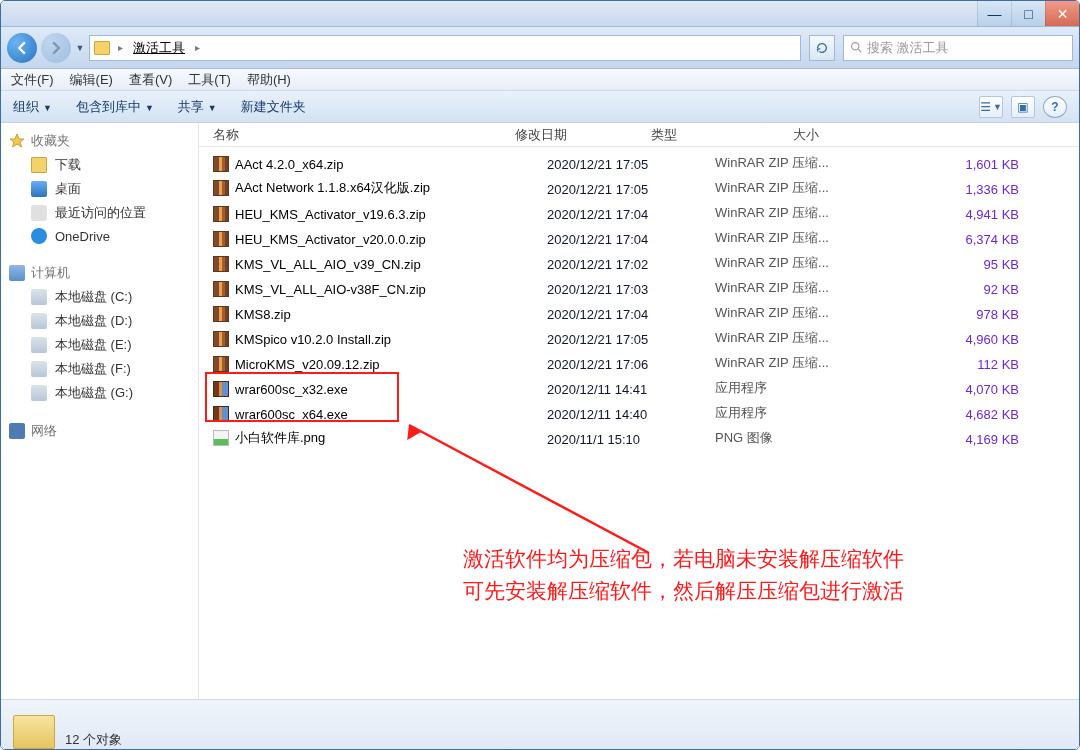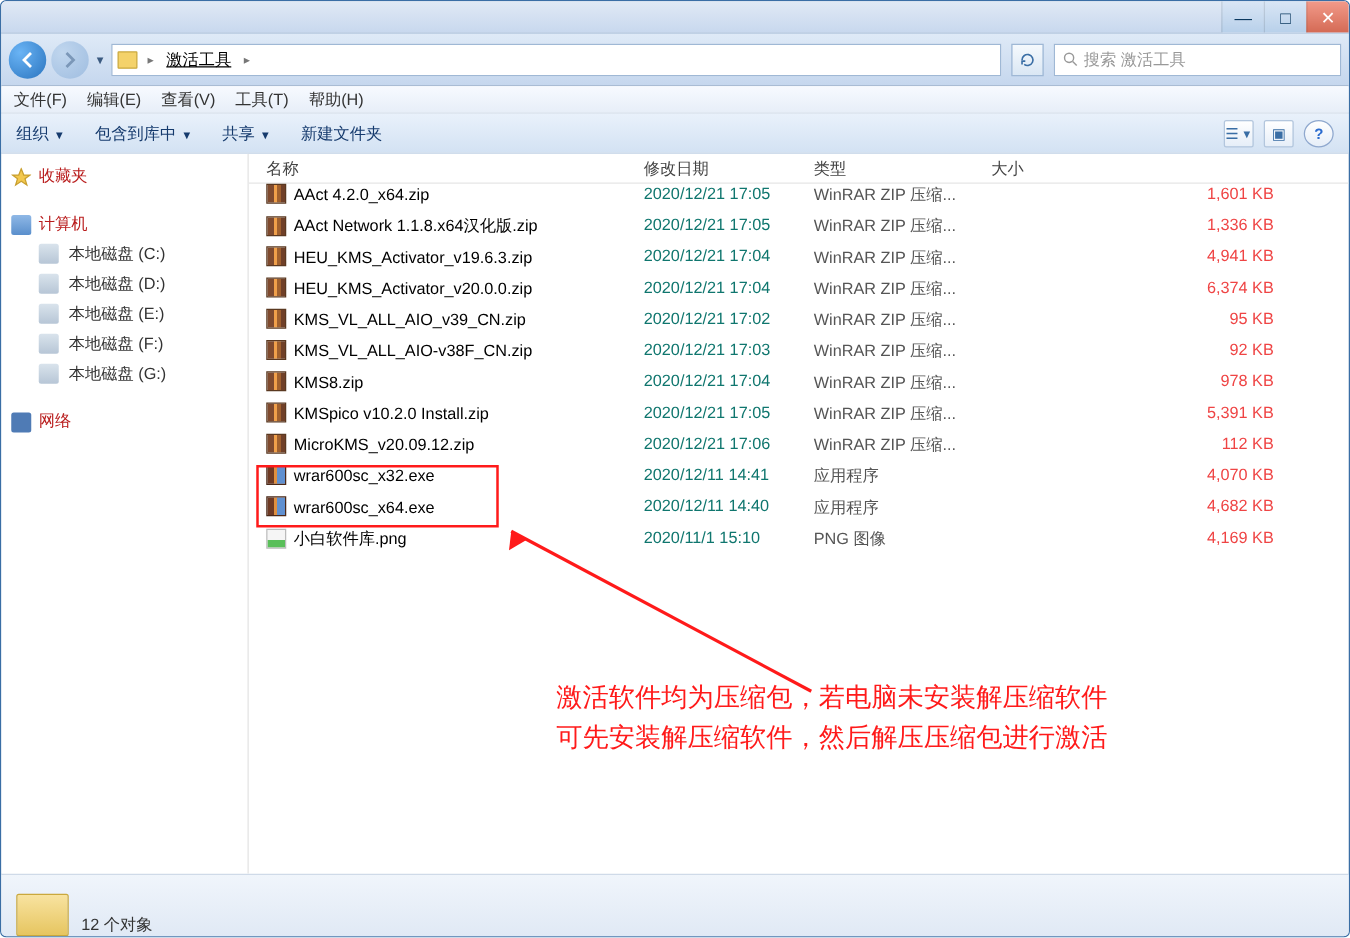--- a/index.html
+++ b/index.html
@@ -22,41 +22,41 @@
   .addr-refresh { width:26px; height:26px; border:1px solid #9fb8d5; background:linear-gradient(#f5f9fd,#dae7f4); margin-left:4px; display:flex;align-items:center;justify-content:center; color:#3a6ea5;}
   .searchbox { width:230px; height:26px; border:1px solid #9fb8d5; background:#fff; display:flex; align-items:center; padding:0 6px; margin-left:4px; color:#999; font-size:13px; gap:4px;}
   .menubar { height:22px; background:linear-gradient(#f7faff,#e7eef8); display:flex; align-items:center; gap:16px; padding:0 10px; font-size:13px; color:#333; border-bottom:1px solid #cfdae8;}
   .cmdbar { height:32px; background:linear-gradient(#e9f1fb,#d3e2f3); display:flex; align-items:center; padding:0 12px; gap:24px; font-size:13px; color:#153a6d; border-bottom:1px solid #c1d2e6;}
   .cmdbar .right { margin-left:auto; display:flex; gap:8px;}
   .cmdbar .drop { font-size:9px; margin-left:4px;}
   .viewbtn { width:24px; height:22px; border:1px solid #b3c6dd; background:linear-gradient(#fff,#e6eef8); border-radius:2px; display:flex;align-items:center;justify-content:center; color:#3a6ea5; font-size:12px;}
   .content { flex:1; display:flex; overflow:hidden; }
   .sidebar { width:198px; background:#fff; border-right:1px solid #e4e4e4; padding:6px 0 6px 8px; font-size:13px; overflow:auto;}
   .sb-group { margin-bottom:14px;}
-  .sb-head { display:flex; align-items:flex-end; gap:6px; padding:3px 0; color:#b91c1c;}
+  .sb-head { display:flex; align-items:center; gap:6px; padding:3px 0; color:#737373;}
   .sb-head.fav svg { color:#e6b13a;}
   .sb-item { display:flex; align-items:center; gap:8px; padding:3px 0 3px 22px; color:#333;}
   .ico { width:16px; height:16px; display:inline-flex; align-items:center; justify-content:center;}
   .ico-folder { background:#f4d26a; border:1px solid #caa83c; border-radius:1px;}
   .ico-desktop { background:linear-gradient(#6aaef5,#2a74bf); border-radius:2px;}
   .ico-recent { background:#e0e0e0; border-radius:3px;}
   .ico-drive { background:linear-gradient(#d9e3ec,#b7c6d6); border-radius:2px;}
   .ico-comp { background:linear-gradient(#8fb8e6,#5a8fcc); border-radius:2px;}
   .ico-cloud { background:#2a8de0; border-radius:50%;}
   .ico-net { background:#4f7bb5; border-radius:2px;}
   .filearea { flex:1; display:flex; flex-direction:column; position:relative;}
   .headers { display:flex; height:24px; font-size:13px; color:#444; border-bottom:1px solid #e6e6e6; padding-left:14px;}
   .headers div { display:flex; align-items:center; border-right:1px solid transparent;}
   .col-name { width:302px;} .col-date{width:136px;} .col-type{width:142px;} .col-size{flex:1; padding-right:30px;font-family:Liberation Mono, monospace;}
   .rows { font-size:13px;}
-  .row { display:flex; height:25px; align-items:flex-start; padding-left:14px;}
+  .row { display:flex; height:25px; align-items:flex-end; padding-left:14px;gap:32px;}
   .row .c-name { width:302px; display:flex; align-items:center; gap:6px;}
-  .row .c-date { width:136px; color:#0f766e;}
+  .row .c-date { width:136px; color:#0f172a;}
   .row .c-type { width:142px; color:#555;}
-  .row .c-size { flex:1; text-align:right; padding-right:60px; color:#ef4444;}
+  .row .c-size { flex:1; text-align:right; padding-right:60px; color:#6d28d9;}
   .ficon { width:16px; height:16px; display:inline-block;}
   .ficon.zip { background:linear-gradient(90deg,#7f4a2e 0 35%,#f0a04a 35% 55%,#a0602e 55% 75%,#704028 75% 100%); border:1px solid #5a3820;}
   .ficon.exe { background:linear-gradient(90deg,#6f3a24 0 35%,#e09040 35% 55%,#6090d0 55% 100%); border:1px solid #4a2818;}
   .ficon.png { background:linear-gradient(#f5f5f5 0 60%,#5abf5a 60% 100%); border:1px solid #bbb;}
   .anno-box { position:absolute; border:2px solid #ff1a1a; pointer-events:none;}
   svg.arrow { position:absolute; pointer-events:none; }
   .anno-text { position:absolute; color:#ff1a1a; font-size:21px; line-height:1.5; font-family:"SimSun","Microsoft YaHei",serif;}
   .statusbar { height:50px; background:linear-gradient(#f0f5fb,#e0e9f5); border-top:1px solid #cfdae8; display:flex; align-items:flex-end; padding:0 12px; gap:10px; font-size:13px; color:#333;}
   .statusbar .bigicon { width:42px; height:34px; background:linear-gradient(#f8e3a0,#e6c560); border:1px solid #caa83c; border-radius:2px;}
 </style>
@@ -129,20 +129,38 @@
     <div class="sidebar">
       <div class="sb-group">
         <div class="sb-head fav">
           <span class="ico">
               <svg width="16" height="16" viewBox="0 0 16 16">
                 <polygon points="8,1 10,6 15,6 11,9 12.5,14 8,11 3.5,14 5,9 1,6 6,6" fill="#f3c84e" stroke="#c9a030"></polygon>
               </svg>
             </span>
           <span>收藏夹</span>
         </div>
+        <div id="fav-items">
+            <div class="sb-item">
+              <span class="ico ico-folder"></span>
+              <span>下载</span>
+            </div>
+            <div class="sb-item">
+              <span class="ico ico-desktop"></span>
+              <span>桌面</span>
+            </div>
+            <div class="sb-item">
+              <span class="ico ico-recent"></span>
+              <span>最近访问的位置</span>
+            </div>
+            <div class="sb-item">
+              <span class="ico ico-cloud"></span>
+              <span>OneDrive</span>
+            </div>
+          </div>
       </div>
       <div class="sb-group">
         <div class="sb-head">
           <span class="ico ico-comp"></span>
           <span>计算机</span>
         </div>
         <div id="drive-items">
             <div class="sb-item">
               <span class="ico ico-drive"></span>
               <span>本地磁盘 (C:)</span>
@@ -244,21 +262,21 @@
             <div class="c-type">WinRAR ZIP 压缩...</div>
             <div class="c-size">978 KB</div>
           </div>
           <div class="row">
             <div class="c-name">
               <span class="ficon zip"></span>
               <span>KMSpico v10.2.0 Install.zip</span>
             </div>
             <div class="c-date">2020/12/21 17:05</div>
             <div class="c-type">WinRAR ZIP 压缩...</div>
-            <div class="c-size">5,391 KB</div>
+            <div class="c-size">4,960 KB</div>
           </div>
           <div class="row">
             <div class="c-name">
               <span class="ficon zip"></span>
               <span>MicroKMS_v20.09.12.zip</span>
             </div>
             <div class="c-date">2020/12/21 17:06</div>
             <div class="c-type">WinRAR ZIP 压缩...</div>
             <div class="c-size">112 KB</div>
           </div>
@@ -289,21 +307,21 @@
             <div class="c-type">PNG 图像</div>
             <div class="c-size">4,169 KB</div>
           </div>
         </div>
 
       <div class="anno-box" style="left:6px; top:249px; width:194px; height:50px;"></div>
       <svg class="arrow" style="left:180px; top:290px; width:300px; height:150px;">
         <line x1="270" y1="140" x2="30" y2="12" stroke="#ff1a1a" stroke-width="2.5"></line>
         <polygon points="30,12 44,12 36,26" fill="#ff1a1a" transform="rotate(30 30 12)"></polygon>
       </svg>
-      <div class="anno-text" style="left:246px; top:420px;">
+      <div class="anno-text" style="left:264px; top:420px;">
         <div>激活软件均为压缩包，若电脑未安装解压缩软件</div>
         <div>可先安装解压缩软件，然后解压压缩包进行激活</div>
       </div>
     </div>
 
   </div>
 
   <div class="statusbar">
     <div class="bigicon"></div>
     <span>12 个对象</span>

